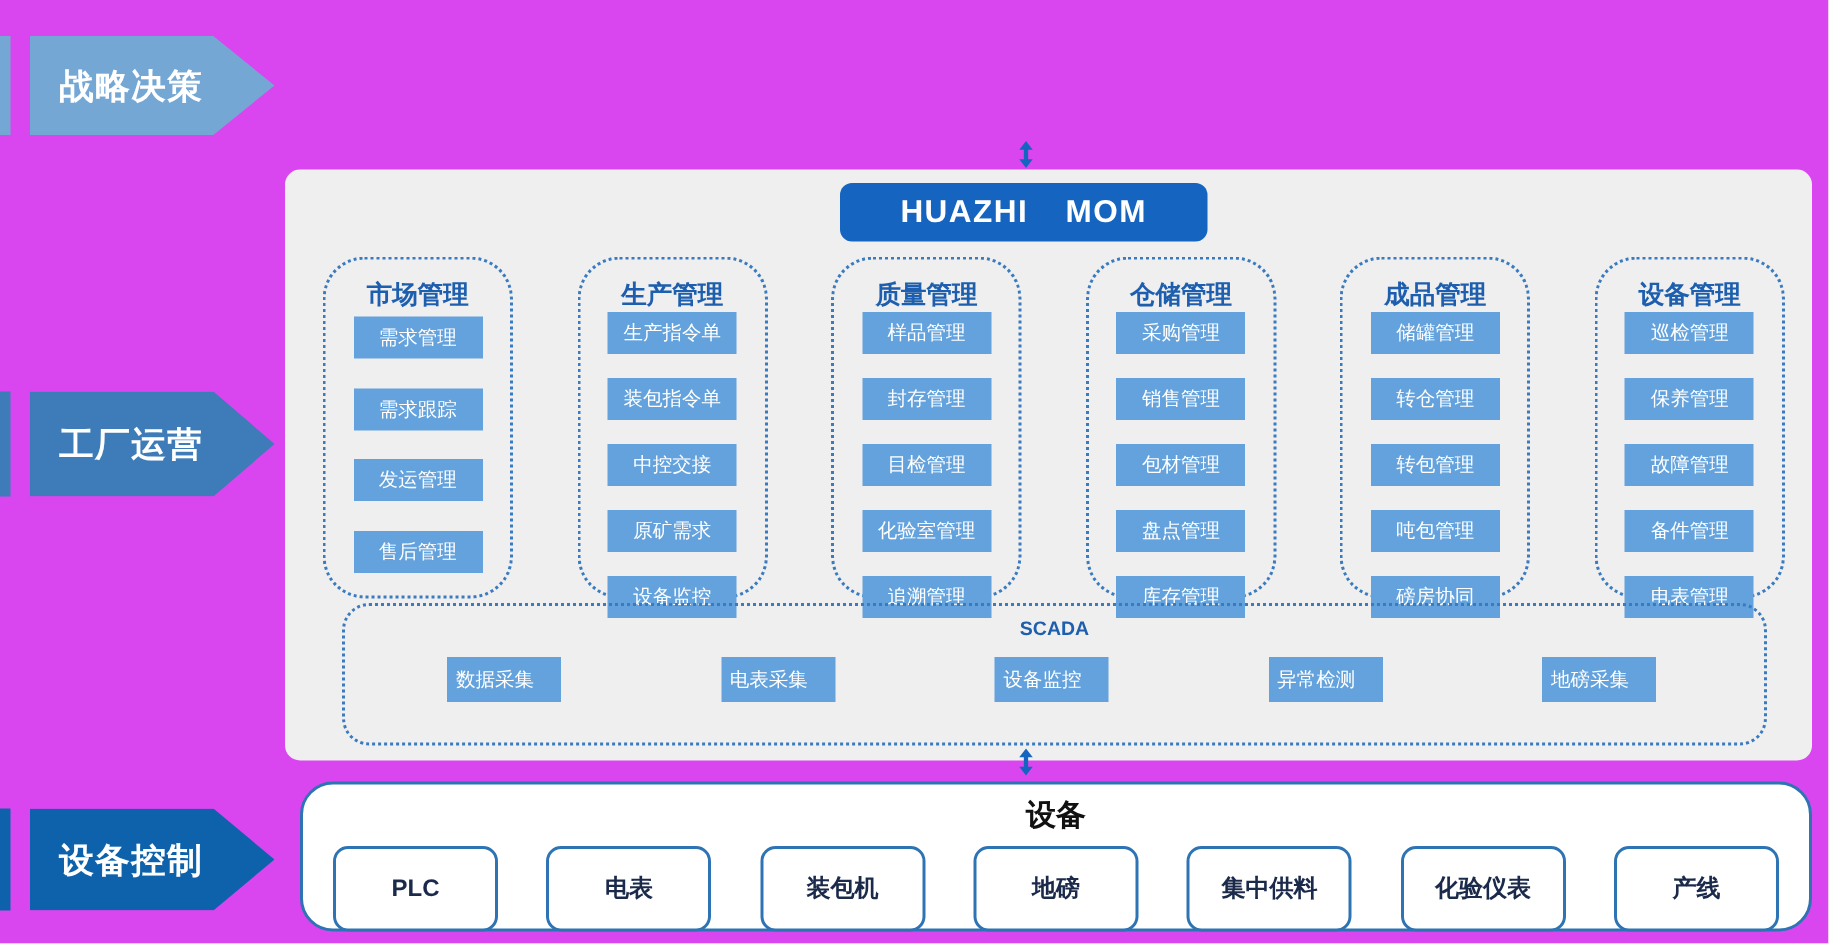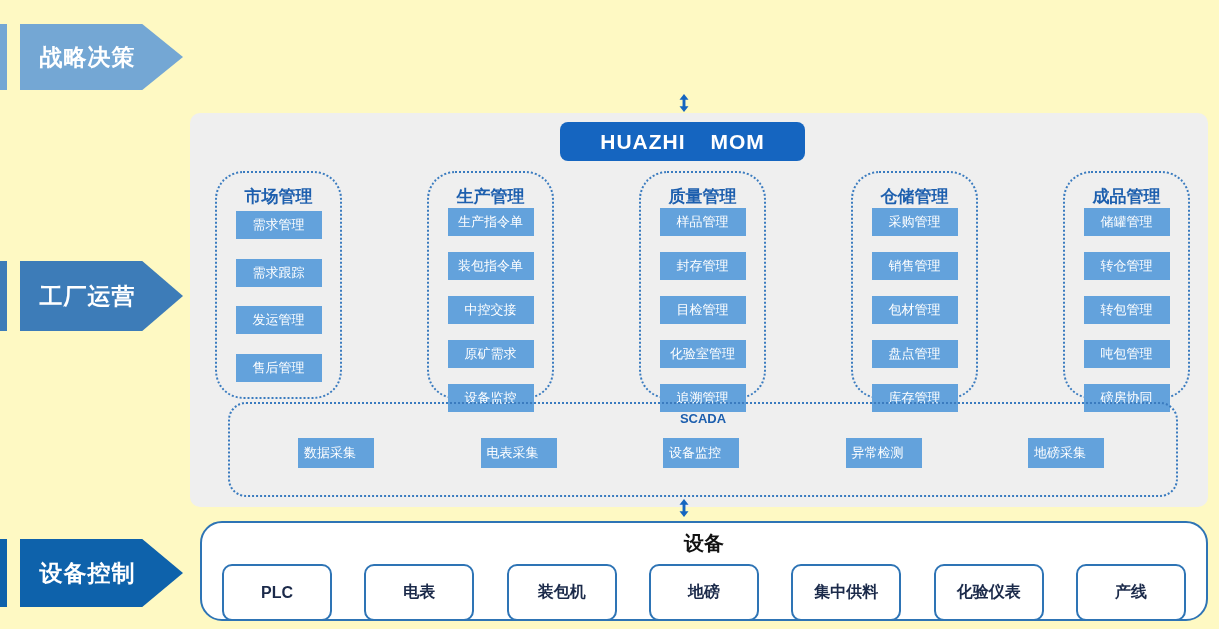--- a/index.html
+++ b/index.html
@@ -1,17 +1,17 @@
 <!DOCTYPE html>
 <html style="--arrow1: #74A7D4; --arrow2: #3D7CB8; --arrow3: #0E62AB; --item-blue: #63A2DC; --mom-blue: #1565C0; --border-blue: #2E74B5; --dash-blue: #3A7BBF; --head-blue: #1D5FAE; --panel-gray: #EFEFEF; --dark-text: #1B2A4A;"><head>
 <meta charset="utf-8">
 <style>
   html,body{margin:0;padding:0;background:#fff;}
   .canvas{
-    position:relative;width:1219px;height:629px;background:#fef9c3;overflow:hidden;
+    position:relative;width:1219px;height:629px;background:#d946ef;overflow:hidden;
     font-family:"Liberation Sans","DejaVu Sans",sans-serif;
   }
   
   .stripe{position:absolute;left:0;width:7px;}
   .banner{
     position:absolute;left:20px;width:163px;display:flex;align-items:center;justify-content:center;
     padding-right:28px;box-sizing:border-box;color:#fff;font-weight:bold;font-size:23px;letter-spacing:1px;
     clip-path:polygon(0 0,75% 0,100% 50%,75% 100%,0 100%);
   }
   .banner-1,.stripe-1{background:var(--arrow1,#74A7D4);}
@@ -164,20 +164,30 @@
         </div>
       </div>
       <div class="col">
         <div class="col-header">成品管理</div>
         <div class="col-items">
           <div class="item">储罐管理</div>
           <div class="item">转仓管理</div>
           <div class="item">转包管理</div>
           <div class="item">吨包管理</div>
           <div class="item">磅房协同</div>
+        </div>
+      </div>
+      <div class="col">
+        <div class="col-header">设备管理</div>
+        <div class="col-items">
+          <div class="item">巡检管理</div>
+          <div class="item">保养管理</div>
+          <div class="item">故障管理</div>
+          <div class="item">备件管理</div>
+          <div class="item">电表管理</div>
         </div>
       </div>
     </div>
 
     <div class="scada">
       <div class="scada-title">SCADA</div>
       <div class="scada-items">
         <div class="scada-item">数据采集</div>
         <div class="scada-item">电表采集</div>
         <div class="scada-item">设备监控</div>

